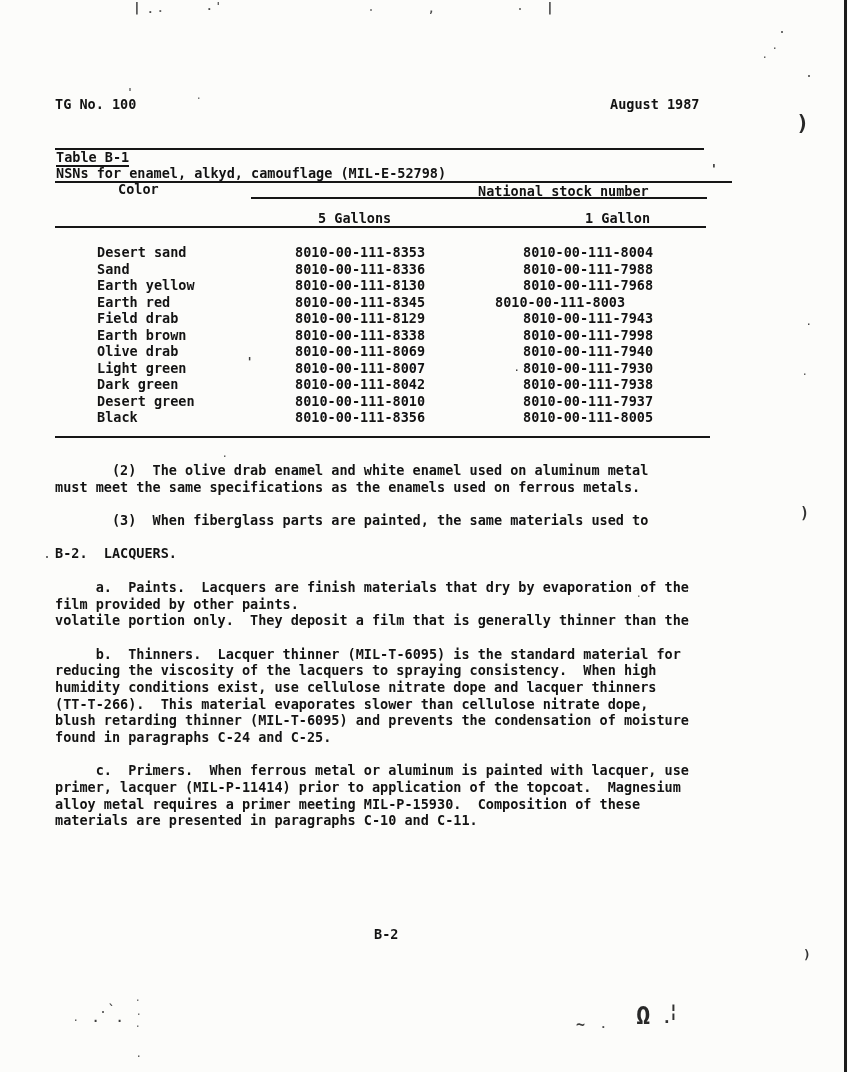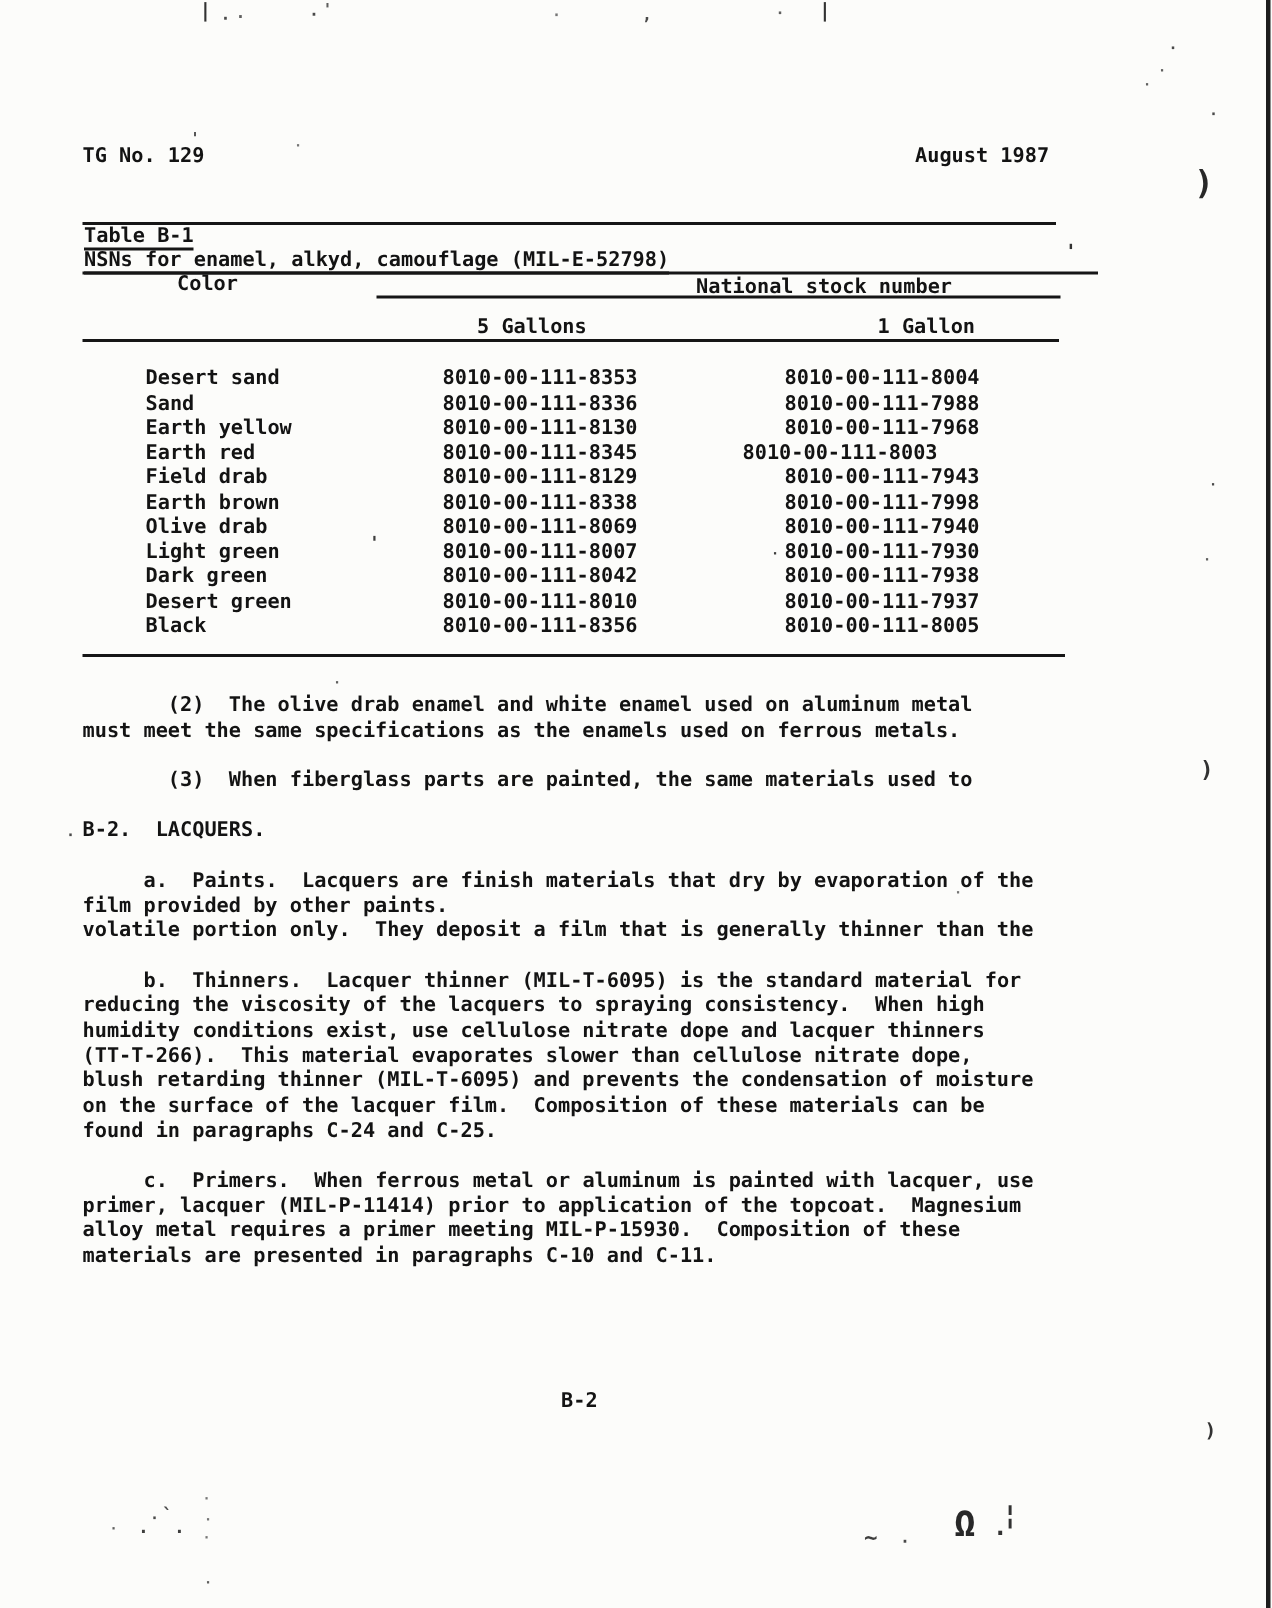--- a/index.html
+++ b/index.html
@@ -21,32 +21,32 @@
   .trow{position:relative;height:16.5px;}
   .tcell{position:absolute;top:0;white-space:pre;}
   .art{position:absolute;color:#1d1d1d;line-height:1;}
   .edge-line{position:absolute;left:844px;top:0;width:3px;height:1072px;background:#1c1c1c;}
 </style>
 </head>
 <body>
 
 <div class="page" data-name="document-page">
 
-  <span class="abs" style="left:55px;top:96px;" data-name="doc-number">TG No. 129</span>
+  <span class="abs" style="left:55px;top:96px;" data-name="doc-number">TG No. 100</span>
   <span class="abs" style="left:610px;top:96px;" data-name="doc-date">August 1987</span>
 
   <div data-name="table-b1">
     <div class="rule" style="left:55px;top:148px;width:649px;" data-name="table-top-rule"></div>
 
     <span class="abs title-u" style="left:56px;top:151px;" data-name="table-title">Table B-1</span>
     <span class="abs title-u" style="left:56px;top:167px;" data-name="table-caption">NSNs for enamel, alkyd, camouflage (MIL-E-52798)</span>
 
     <div class="rule" style="left:55px;top:181px;width:677px;" data-name="table-caption-rule"></div>
 
-    <span class="abs" style="left:430px;top:183px;padding-left:34px;" data-name="table-spanner-header">National stock number</span>
+    <span class="abs" style="left:444px;top:183px;padding-left:34px;" data-name="table-spanner-header">National stock number</span>
     <div class="rule" style="left:251px;top:197px;width:456px;" data-name="table-spanner-rule"></div>
 
     <span class="abs" style="left:118px;top:181px;" data-name="column-header-color">Color</span>
     <span class="abs" style="left:318px;top:210px;" data-name="column-header-5-gallons">5 Gallons</span>
     <span class="abs" style="left:585px;top:210px;" data-name="column-header-1-gallon">1 Gallon</span>
 
     <div class="rule" style="left:55px;top:226px;width:651px;" data-name="table-header-rule"></div>
 
     <div class="trows" data-name="table-rows">
         <div class="trow" data-name="table-row">
@@ -124,21 +124,20 @@
         <div class="tline" data-name="text-line"><span>     a.  </span><span class="u" data-name="underlined-term">Paints</span><span>.  Lacquers are finish materials that dry by evaporation of the</span></div>
         <div class="tline" data-name="text-line">film provided by other paints.</div>
         <div class="tline" data-name="text-line">volatile portion only.  They deposit a film that is generally thinner than the</div>
       </div>
       <div class="block" data-name="para-b">
         <div class="tline" data-name="text-line"><span>     b.  </span><span class="u" data-name="underlined-term">Thinners</span><span>.  Lacquer thinner (MIL-T-6095) is the standard material for</span></div>
         <div class="tline" data-name="text-line">reducing the viscosity of the lacquers to spraying consistency.  When high</div>
         <div class="tline" data-name="text-line">humidity conditions exist, use cellulose nitrate dope and lacquer thinners</div>
         <div class="tline" data-name="text-line">(TT-T-266).  This material evaporates slower than cellulose nitrate dope,</div>
         <div class="tline" data-name="text-line">blush retarding thinner (MIL-T-6095) and prevents the condensation of moisture</div>
-        <div class="tline" data-name="text-line">on the surface of the lacquer film.  Composition of these materials can be</div>
         <div class="tline" data-name="text-line">found in paragraphs C-24 and C-25.</div>
       </div>
       <div class="block" data-name="para-c">
         <div class="tline" data-name="text-line"><span>     c.  </span><span class="u" data-name="underlined-term">Primers</span><span>.  When ferrous metal or aluminum is painted with lacquer, use</span></div>
         <div class="tline" data-name="text-line">primer, lacquer (MIL-P-11414) prior to application of the topcoat.  Magnesium</div>
         <div class="tline" data-name="text-line">alloy metal requires a primer meeting MIL-P-15930.  Composition of these</div>
         <div class="tline" data-name="text-line">materials are presented in paragraphs C-10 and C-11.</div>
       </div>
     </div>
 

